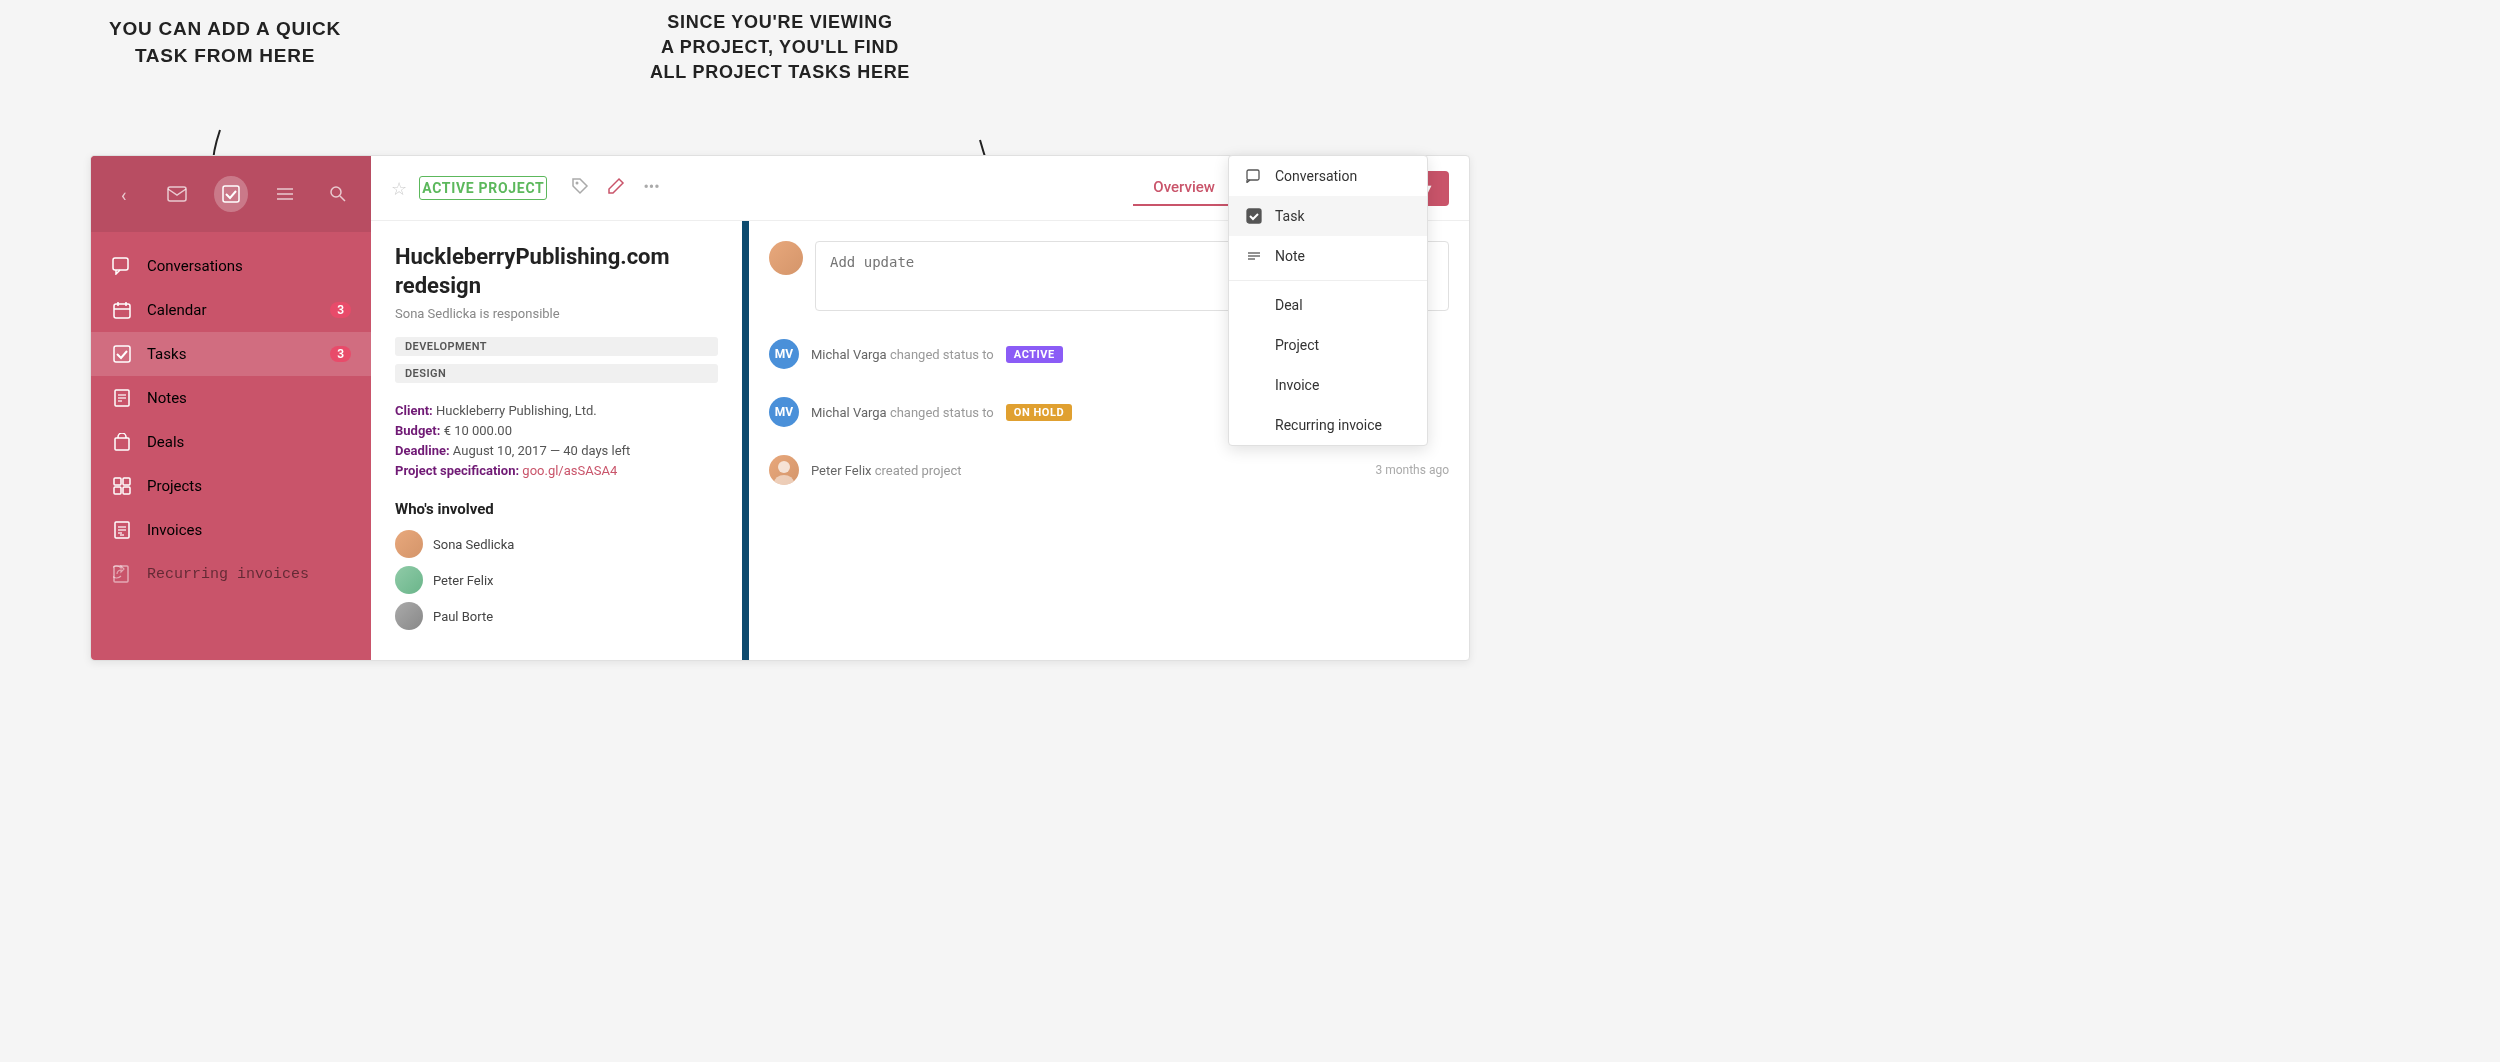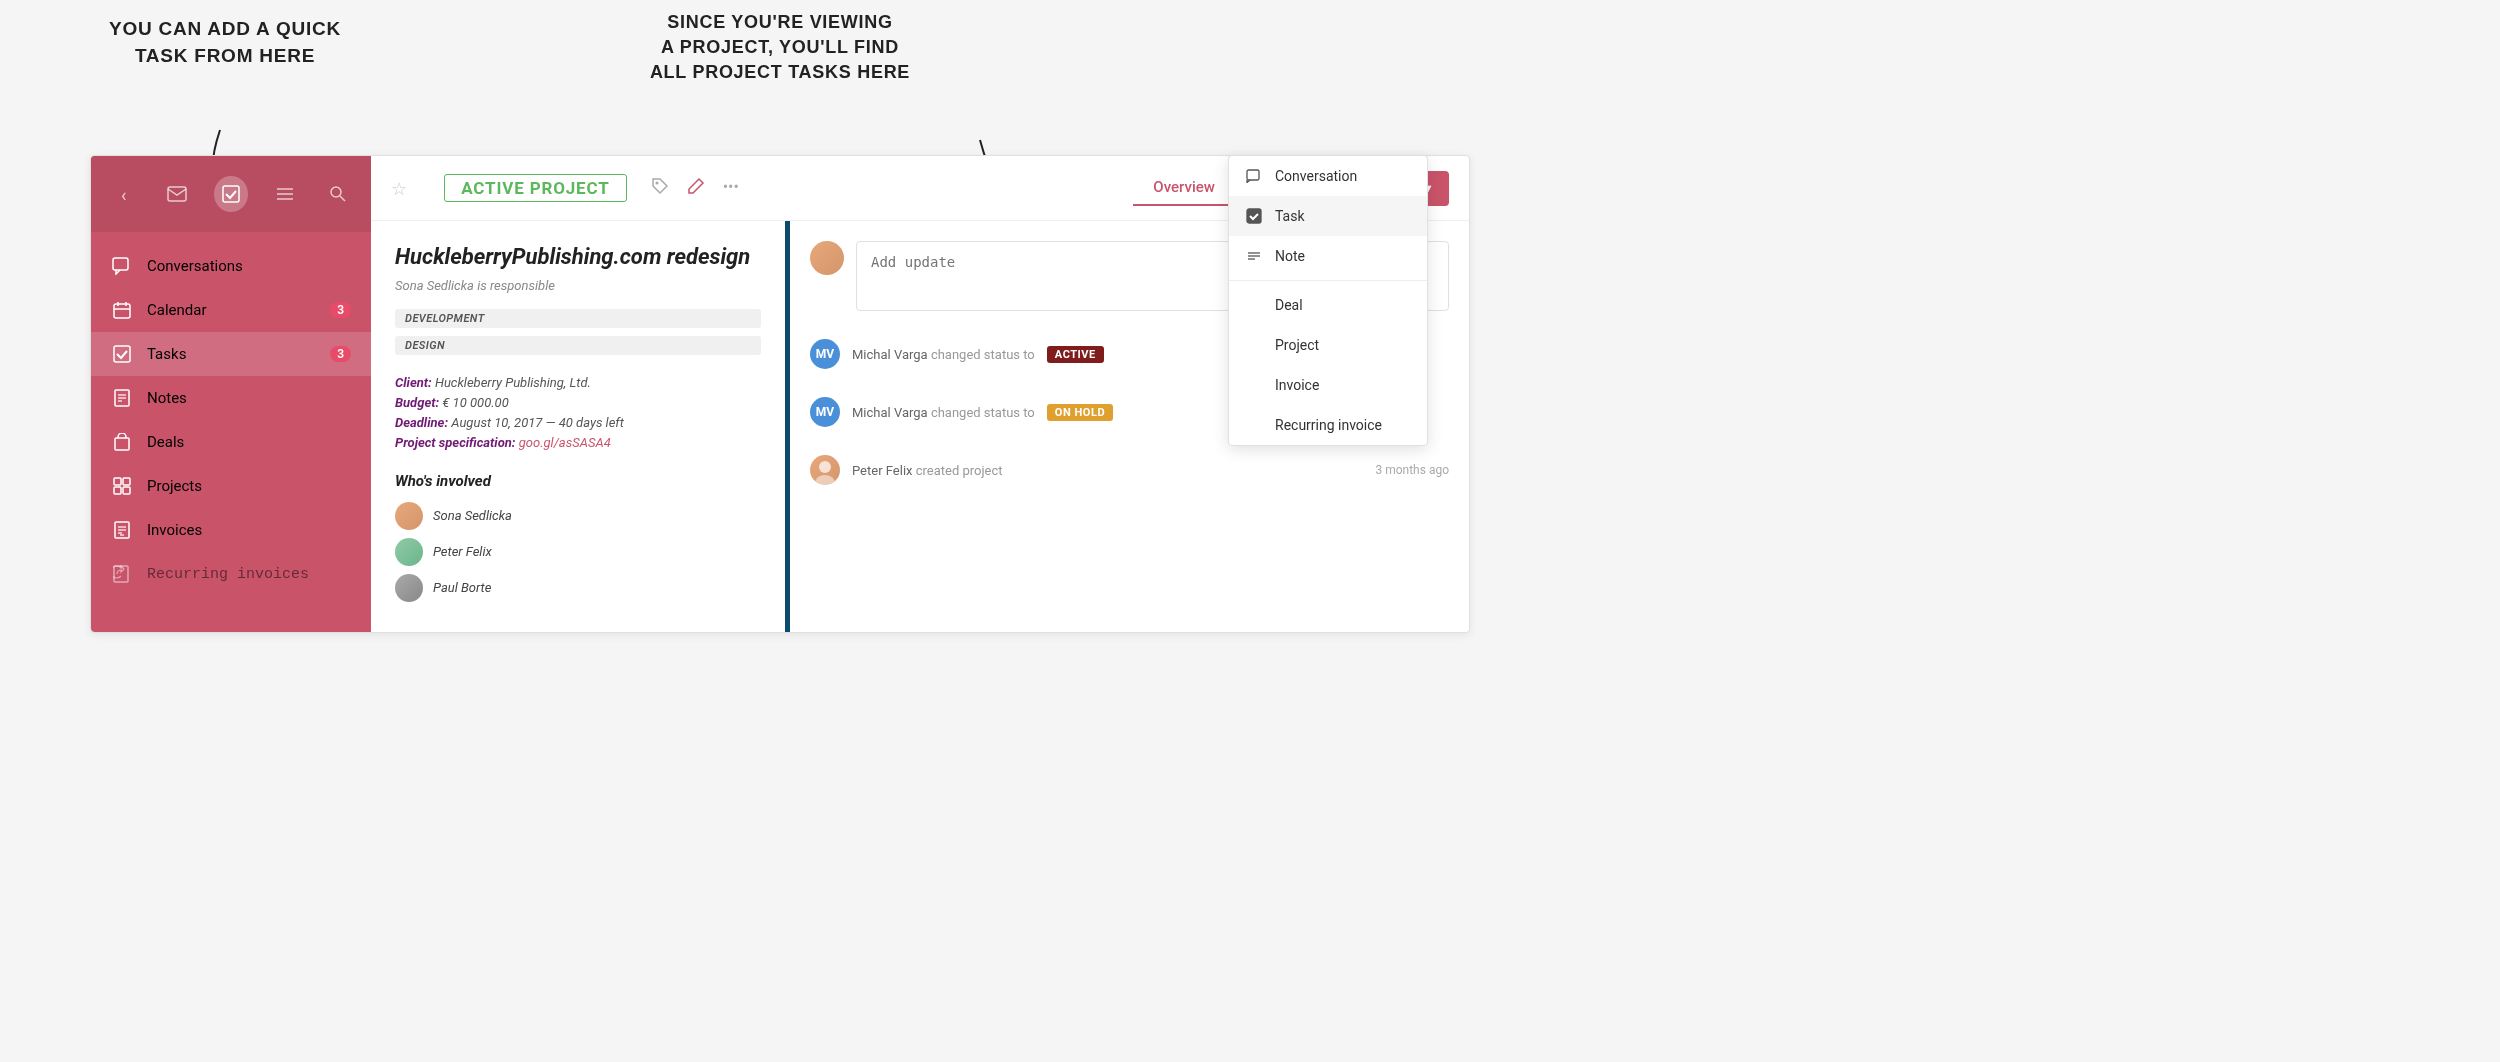--- a/index.html
+++ b/index.html
@@ -132,26 +132,25 @@
       gap: 12px;
     }
     .star-btn {
       color: #ccc;
       font-size: 18px;
       cursor: pointer;
     }
     .status-badge {
       border: 1.5px solid #5cb85c;
       color: #5cb85c;
-      padding: 3px 16px;
+      padding: 3px 2px;
       border-radius: 3px;
-      font-size: 17px;
+      font-size: 14px;
       font-weight: 700;
       letter-spacing: 0.05em;
-      margin-left: 25px;
     }
     .top-bar-icons {
       display: flex;
       gap: 10px;
       margin-left: 8px;
     }
     .top-bar-icon {
       color: #aaa;
       cursor: pointer;
       font-size: 16px;
@@ -193,25 +192,24 @@
       padding-left: 8px;
       font-size: 12px;
     }
 
     
     .project-detail {
       display: flex;
       flex: 1;
     }
     .project-left {
-      width: 419px;
+      width: 378px;
       padding: 22px 24px;
-      border-right: 5px solid #0c4a6e;
+      border-right: 7px solid #0c4a6e;
       flex-shrink: 0;
-      font-style: italic;
     }
     .project-title {
       font-size: 22px;
       font-weight: 700;
       color: #222;
       line-height: 1.3;
       margin-bottom: 6px;
     }
     .project-subtitle {
       color: #888;
@@ -326,21 +324,21 @@
       font-weight: 700;
     }
     .activity-badge {
       padding: 2px 8px;
       border-radius: 3px;
       font-size: 11px;
       font-weight: 700;
       letter-spacing: 0.05em;
     }
     .badge-active {
-      background: #7f1d1d;
+      background: #8b5cf6;
       color: #fff;
     }
     .badge-onhold {
       background: #e0a030;
       color: #fff;
     }
     .activity-time {
       margin-left: auto;
       color: #aaa;
       font-size: 12px;

